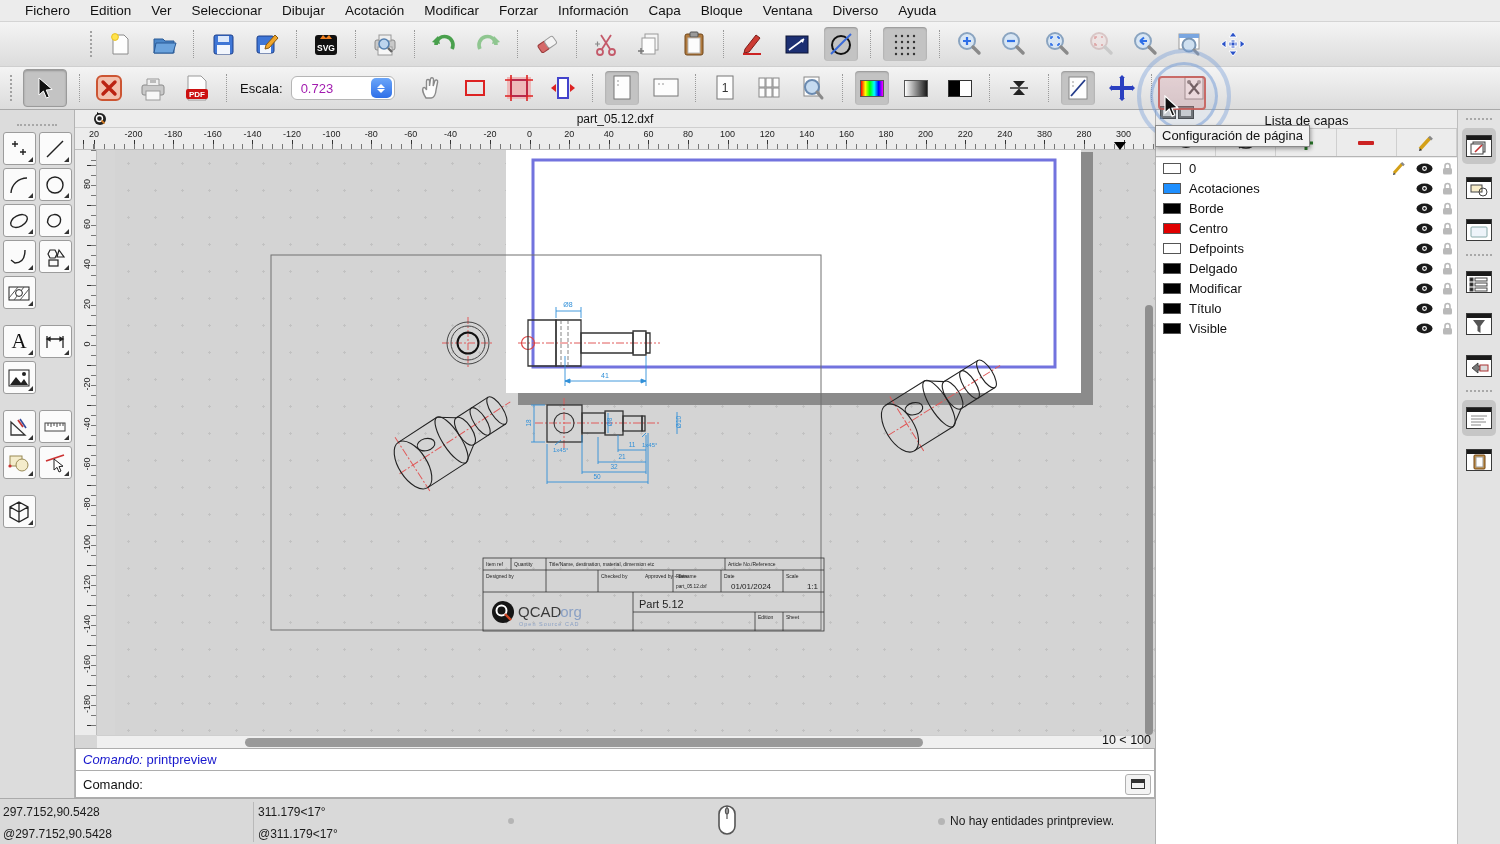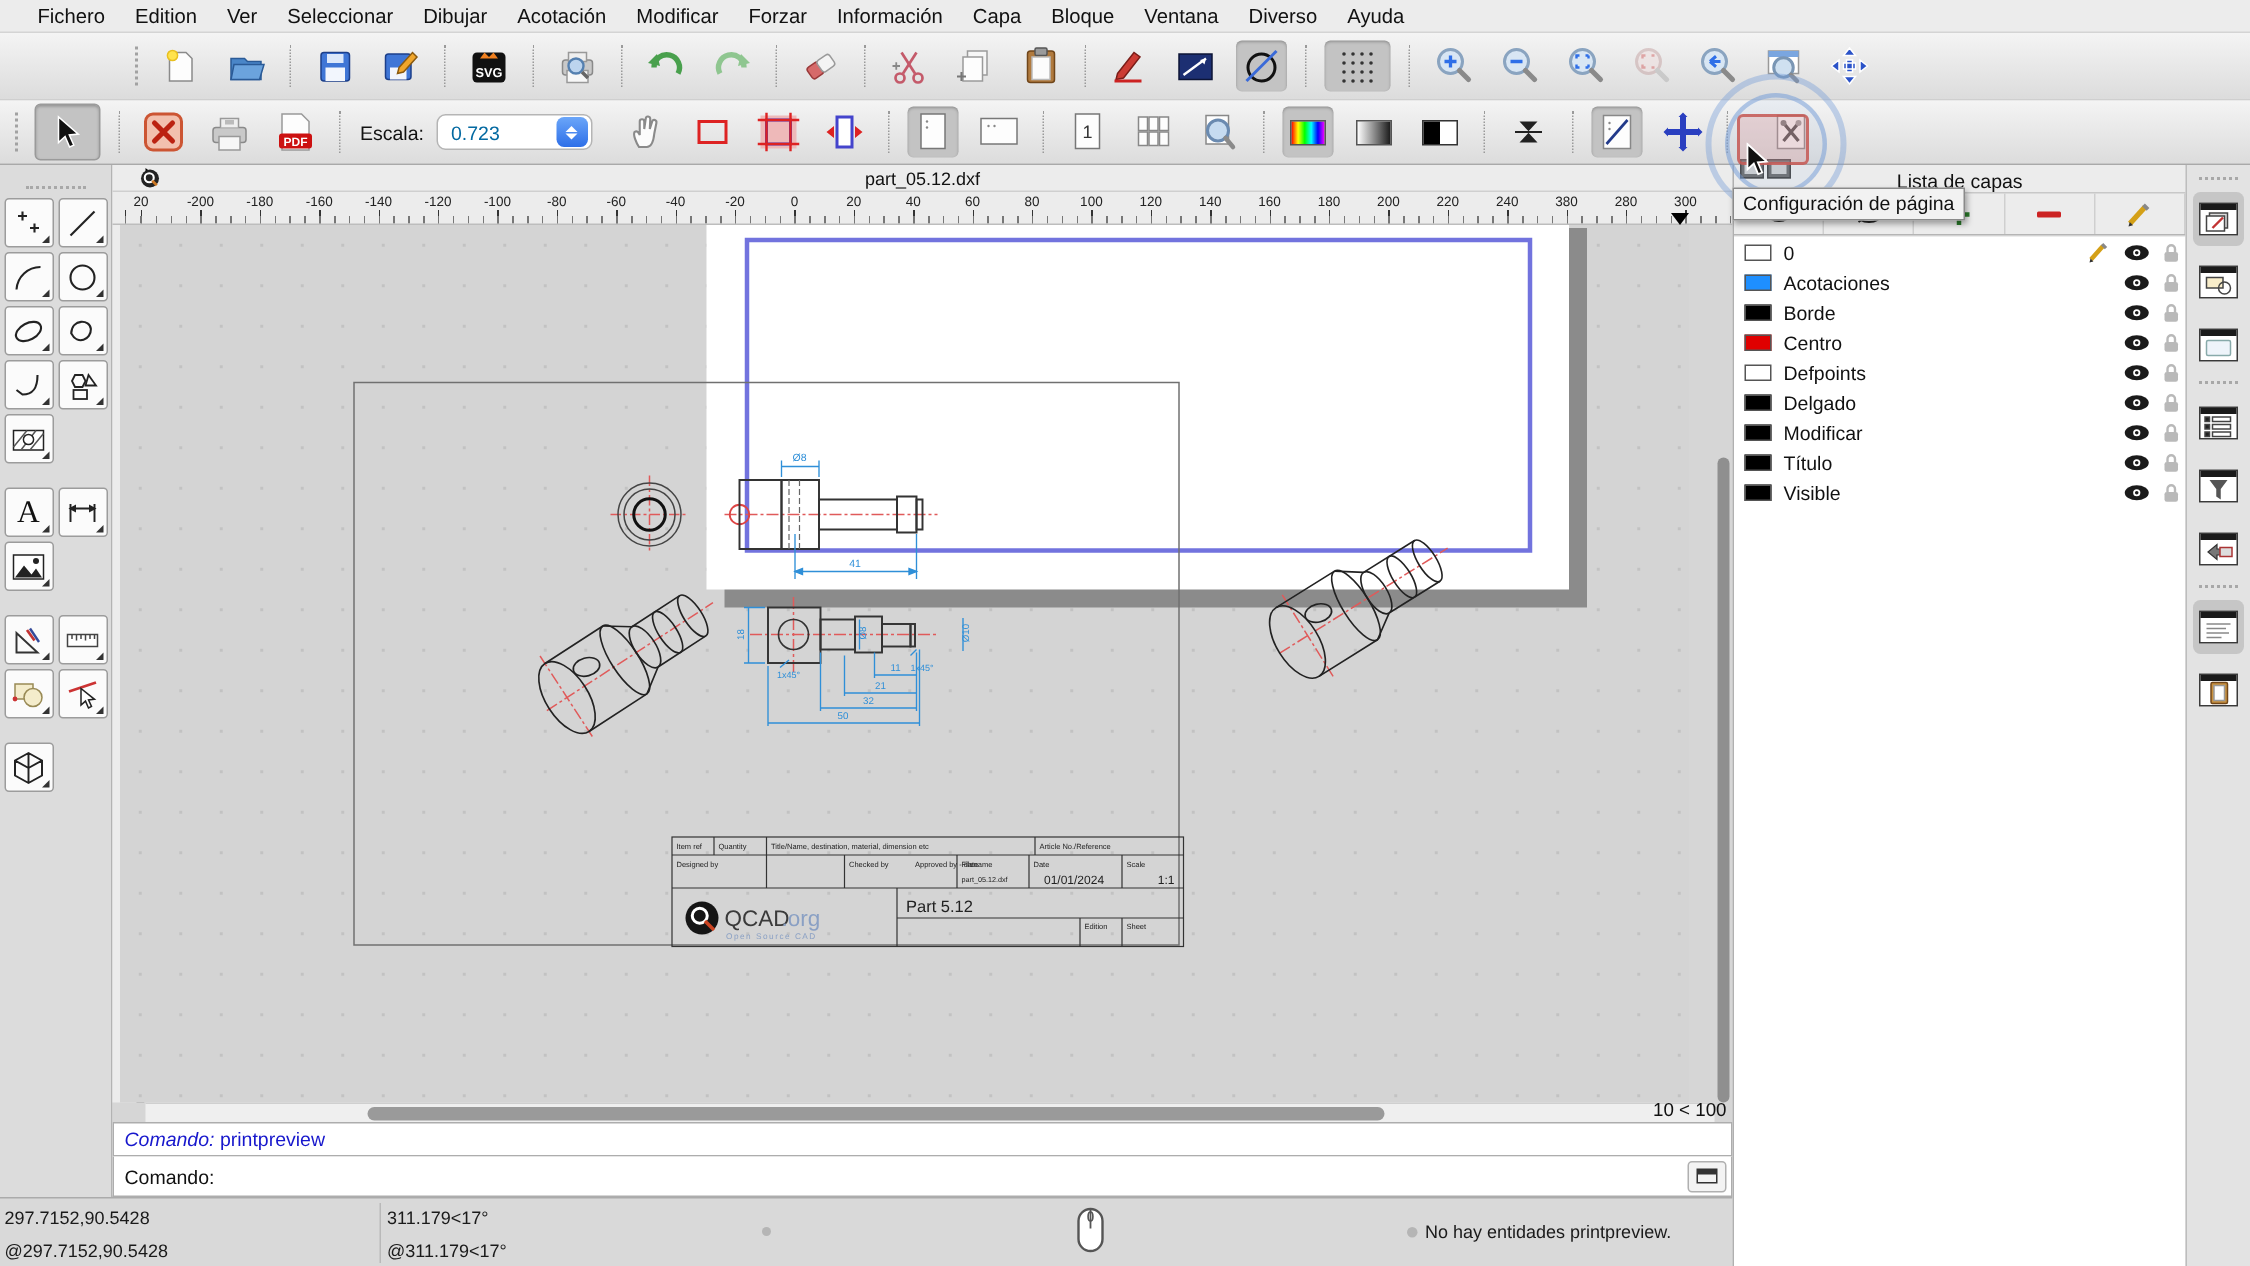--- a/index.html
+++ b/index.html
@@ -15,21 +15,21 @@
   #tb1 { top:22px; height:45px; border-bottom:1px solid #cfcfcf; }
   #tb2 { top:67px; height:43px; border-bottom:1px solid #a9a9a9; }
   .tsep { width:1px; height:28px; border-left:1px dotted #9a9a9a; margin:0 7px; }
   .handle-v { width:4px; height:26px; border-left:2px dotted #a2a2a2; margin:0 4px; }
   .ti { width:34px; height:34px; min-width:34px; display:flex; align-items:center; justify-content:center; position:relative; border-radius:4px; margin:0 5px; }
   .ti.pressed { background:#c3c3c3; box-shadow:inset 0 1px 2px rgba(0,0,0,.25); }
   .ti.disabled { opacity:.45; }
   .lblbtn { display:flex; align-items:center; }
   #scale-label { font-size:13px; color:#111; margin:0 8px 0 6px; }
   #scale-combo { width:104px; height:24px; background:#fff; border:1px solid #b5b5b5; border-radius:6px; display:flex; align-items:center; justify-content:space-between; padding-left:9px; }
-  #scale-combo .val { font-size:13px; color:#0369a1; }
+  #scale-combo .val { font-size:13px; color:#a21caf; }
   #scale-combo .step { width:21px; height:20px; margin-right:2px; border-radius:5px; background:linear-gradient(#6ba6f9,#2e6fe8); display:flex; flex-direction:column; align-items:center; justify-content:center; gap:1px; }
   #scale-combo .step i { width:0; height:0; border-left:4px solid transparent; border-right:4px solid transparent; }
   #scale-combo .step i.up { border-bottom:4px solid #fff; }
   #scale-combo .step i.dn { border-top:4px solid #fff; }
 
   
   #lefttools { position:absolute; left:0; top:110px; width:75px; height:688px; background:#dcdcdc; border-right:1px solid #b3b3b3; padding-top:14px; }
   #lefttools .dots { width:40px; border-top:2px dotted #a8a8a8; margin:0 auto 6px auto; }
   .lt-grid { display:grid; grid-template-columns:33px 33px; gap:3px; justify-content:center; }
   .lt { width:33px; height:33px; background:#fbfbfb; border:1px solid #9c9c9c; border-radius:3px; position:relative; display:flex; align-items:center; justify-content:center; }
@@ -43,21 +43,21 @@
   #hruler { position:absolute; left:0; top:18px; width:1080px; height:22px; background:#ececec; border-bottom:1px solid #bdbdbd;
      background-image:repeating-linear-gradient(90deg,#777 0 1px,transparent 1px 9.9px), repeating-linear-gradient(90deg,#333 0 1px,transparent 1px 39.6px);
      background-size:100% 5px,100% 9px; background-repeat:repeat-x; background-position:19px bottom,19px bottom; }
   #hruler span { position:absolute; top:1px; font-size:9px; color:#222; transform:translateX(-50%); }
   #hmarker { position:absolute; top:32px; width:0; height:0; border-left:6px solid transparent; border-right:6px solid transparent; border-top:8px solid #000; }
   #vruler { position:absolute; left:0; top:40px; width:22px; height:585px; background:#ececec; border-right:1px solid #bdbdbd;
      background-image:repeating-linear-gradient(180deg,#777 0 1px,transparent 1px 10px), repeating-linear-gradient(180deg,#333 0 1px,transparent 1px 40px);
      background-size:5px 100%,9px 100%; background-repeat:repeat-y; background-position:right 15px, right 15px; }
   #vruler span { position:absolute; left:1px; font-size:9px; color:#222; transform:rotate(-90deg); transform-origin:center; width:22px; text-align:center; }
   #vmarker { position:absolute; left:22px; top:50px; width:0; height:0; border-top:6px solid transparent; border-bottom:6px solid transparent; border-left:8px solid #000; }
-  #canvas { position:absolute; left:5px; top:40px; width:1046px; height:585px; background:#d4d4d4;
+  #canvas { position:absolute; left:40px; top:40px; width:1046px; height:585px; background:#d4d4d4;
      background-image:radial-gradient(circle,#c2c2c2 1px,transparent 1.2px); background-size:27px 27px; overflow:hidden; }
   #vscroll { position:absolute; right:0; top:40px; width:12px; height:585px; }
   #vscroll .thumb { position:absolute; left:2px; top:155px; width:8px; height:430px; background:#8f8f8f; border-radius:4px; }
   #hscroll { position:absolute; left:22px; top:625px; width:1046px; height:13px; background:#efefef; border-top:1px solid #cfcfcf; }
   #hscroll .thumb { position:absolute; left:148px; top:2px; width:678px; height:9px; background:#9a9a9a; border-radius:5px; }
   #zoomrange { position:absolute; right:4px; top:623px; font-size:12.5px; color:#111; }
   #cmdhist { position:absolute; left:0; top:638px; width:1080px; height:23px; background:#fff; border:1px solid #adadad; font-size:13px; padding:3px 0 0 7px; color:#1717cc; }
   #cmdhist .lab { font-style:italic; }
   #cmdrow { position:absolute; left:0; top:661px; width:1080px; height:27px; background:#fff; border:1px solid #adadad; border-top:none; display:flex; align-items:center; }
   #cmdrow .lab { font-size:13px; color:#111; padding:0 6px 0 7px; }

